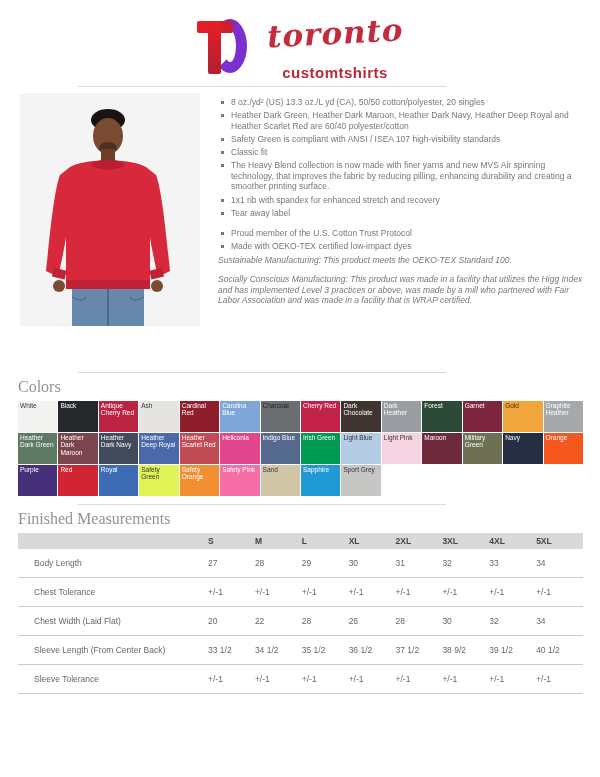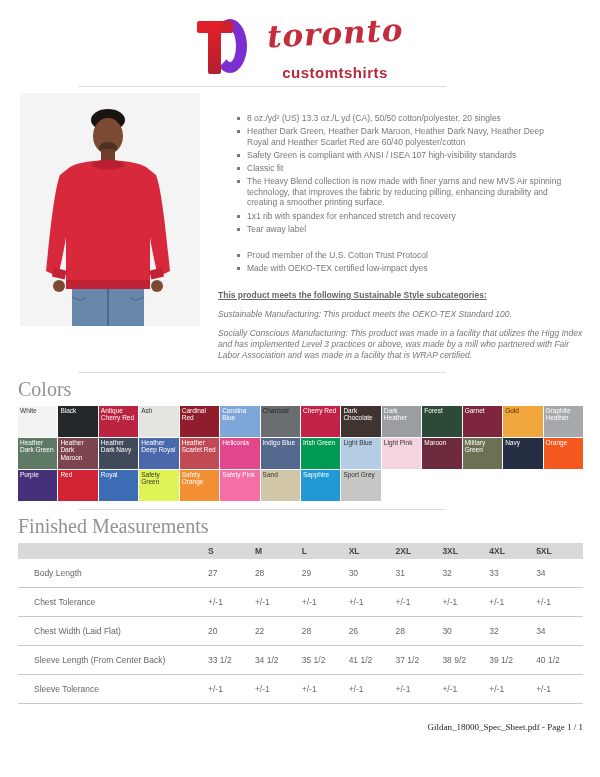--- a/index.html
+++ b/index.html
@@ -23,31 +23,31 @@
                  letter-spacing:1px; }
   .logo-sub { font-size:15px; font-weight:bold; color:#b7293c; letter-spacing:.5px;
               margin-top:15px; }
 
   .divider { height:1px; background:#dcdcdc; width:368px; margin-left:78px; }
 
   
   .product-row { display:flex; gap:18px; margin:6px 17px 0 20px; height:279px; }
   .photo { width:180px; height:233px; flex:0 0 auto; background:#f4f4f4; }
   .specs { flex:1; font-size:8.5px; line-height:1.25; color:#777; padding-top:4px; }
-  ul.bullets { list-style:none; margin:16px; padding:0; }
+  ul.bullets { list-style:none; margin:0; padding:0; }
   ul.bullets li { position:relative; padding-left:13px; margin-bottom:2.5px; }
   ul.bullets li::before { content:""; position:absolute; left:3px; top:4px;
                           width:3px; height:3px; background:#777; }
   ul.bullets.second { margin-top:10px; }
   .sus-heading { font-weight:bold; color:#666; text-decoration:underline;
                  margin:9px 0 8px 0; }
   .sus-para { margin:0 0 9px 0;font-style:italic; }
 
   
-  .section-title { font-family:"Liberation Serif", serif; font-size:20px; color:#929292;
+  .section-title { font-family:"Liberation Serif", serif; font-size:16px; color:#929292;
                    margin:5px 0 5px 18px; font-weight:400; }
   .swatch-grid { display:grid; grid-template-columns:repeat(14,1fr); gap:1px;
                  margin:0 17px 0 18px; }
   .swatch { height:30px; font-size:6.5px; line-height:1.15; padding:1px 1px 0 2px;
             overflow:hidden; word-break:break-word; }
   .swatch.empty { background:#fff; }
 
   
   .meas-table { width:565px; margin:2px 17px 0 18px; border-collapse:collapse;
                 font-size:8.5px; table-layout:fixed; }
@@ -118,21 +118,20 @@
           <li>Safety Green is compliant with ANSI / ISEA 107 high-visibility standards</li>
           <li>Classic fit</li>
           <li>The Heavy Blend collection is now made with finer yarns and new MVS Air spinning technology, that improves the fabric by reducing pilling, enhancing durability and creating a smoother printing surface.</li>
           <li>1x1 rib with spandex for enhanced stretch and recovery</li>
           <li>Tear away label</li>
         </ul>
       <ul class="bullets second">
           <li>Proud member of the U.S. Cotton Trust Protocol</li>
           <li>Made with OEKO-TEX certified low-impact dyes</li>
         </ul>
-      <div class="sus-heading">This product meets the following Sustainable Style subcategories:</div>
       <p class="sus-para">Sustainable Manufacturing: This product meets the OEKO-TEX Standard 100.</p>
       <p class="sus-para">Socially Conscious Manufacturing: This product was made in a facility that utilizes the Higg Index and has implemented Level 3 practices or above, was made by a mill who partnered with Fair Labor Association and was made in a facility that is WRAP certified.</p>
     </div>
   </div>
 
   <div class="divider"></div>
 
   <div class="section-title">Colors</div>
   <div class="swatch-grid">
       <div class="swatch" style="background: rgb(243, 243, 241); color: rgb(51, 51, 51);">White</div>
@@ -228,35 +227,34 @@
           <td>28</td>
           <td>30</td>
           <td>32</td>
           <td>34</td>
         </tr>
         <tr>
           <td class="lab">Sleeve Length (From Center Back)</td>
           <td>33 1/2</td>
           <td>34 1/2</td>
           <td>35 1/2</td>
-          <td>41 1/2</td>
+          <td>36 1/2</td>
           <td>37 1/2</td>
           <td>38 9/2</td>
           <td>39 1/2</td>
           <td>40 1/2</td>
         </tr>
         <tr>
           <td class="lab">Sleeve Tolerance</td>
           <td>+/-1</td>
           <td>+/-1</td>
           <td>+/-1</td>
           <td>+/-1</td>
           <td>+/-1</td>
           <td>+/-1</td>
           <td>+/-1</td>
           <td>+/-1</td>
         </tr>
       </tbody>
   </table>
 
-  <div class="footer">Gildan_18000_Spec_Sheet.pdf - Page 1 / 1</div>
 
 </div>
 
 </body></html>

